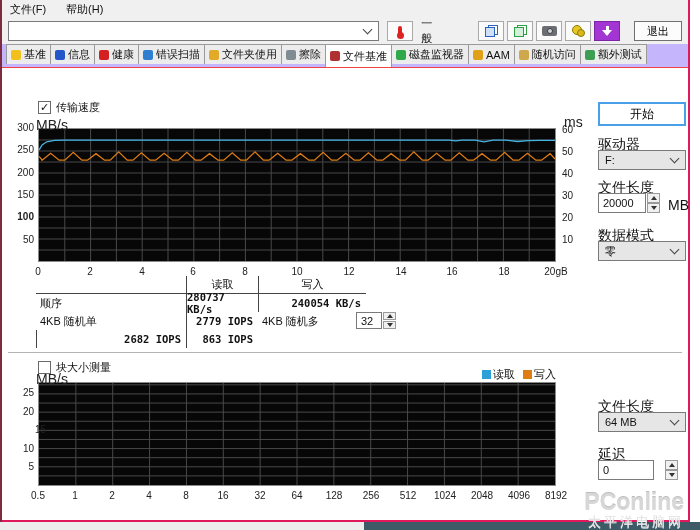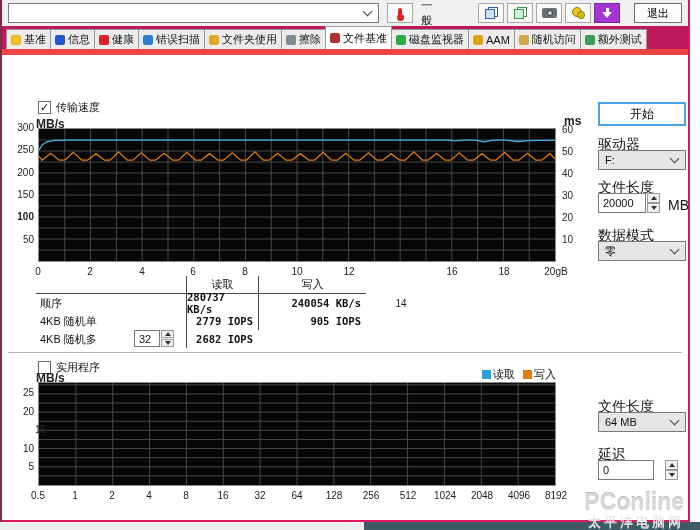--- a/index.html
+++ b/index.html
@@ -44,30 +44,30 @@
   .i-gears::before{content:"";position:absolute;left:0;top:0;width:8px;height:8px;border-radius:50%;background:#e8c820;border:1px solid #8a7a10}
   .i-gears::after{content:"";position:absolute;right:0;bottom:0;width:6px;height:6px;border-radius:50%;background:#d9b91a;border:1px solid #8a7a10}
   #download-btn{background:#a335d2;border-color:#7d23a6}
   .i-down{position:relative;width:10px;height:12px}
   .i-down::before{content:"";position:absolute;left:3.5px;top:1px;width:3px;height:5px;background:#fff}
   .i-down::after{content:"";position:absolute;left:0;top:5px;width:0;height:0;
                  border-left:5px solid transparent;border-right:5px solid transparent;border-top:6px solid #fff}
   #exit-btn{margin-left:14px;width:48px;height:20px;border:1px solid #707070;background:#fcfcfc;
             font-size:11px;display:flex;align-items:center;justify-content:center}
   
-  .tabbar{height:23px;background:#be185d;display:flex;align-items:flex-end;padding-left:4px;border-bottom:6px solid #ef4444}
+  .tabbar{height:23px;background:#c4b5fd;display:flex;align-items:flex-start;padding-left:4px;border-bottom:1px solid #ef4444}
   .tab{display:flex;align-items:center;gap:3px;font-size:11px;padding:0 4px;border:1px solid #9a9a9a;border-bottom:none;
        background:#ececec;height:20px;box-sizing:border-box;margin-right:-1px;white-space:nowrap}
   .tab.active{background:#fff;height:23px;position:relative;z-index:2}
   .tab-ic{width:10px;height:10px;border-radius:2px;flex:0 0 auto}
   
   .plot{position:absolute;background:#070707;border:1px solid #8a8a8a;box-sizing:border-box}
   .tick{position:absolute;font-size:10px;color:#222;line-height:12px}
   .tick.r{text-align:right}.tick.c{text-align:center}
-  .axis-unit{position:absolute;font-size:12px;color:#222;font-weight:bold}
+  .axis-unit{position:absolute;font-size:14px;color:#222;font-weight:normal}
   .cb-row{position:absolute;display:flex;align-items:center;gap:5px;font-size:11px}
   .checkbox{width:13px;height:13px;border:1px solid #6a6a6a;background:#fff;display:inline-flex;
             align-items:center;justify-content:center;font-size:11px;line-height:11px;box-sizing:border-box}
   
   #results{position:absolute;left:34px;top:276px;width:330px;font-size:11px}
   .t-grid{display:grid;grid-template-columns:150px 72px 108px}
   .t-cell{height:18px;display:flex;align-items:center;box-sizing:border-box}
   .t-head{justify-content:center;border-bottom:1px solid #444}
   .col-b{border-left:1px solid #444}
   .t-val{justify-content:flex-end;font-family:"DejaVu Sans Mono",monospace;font-weight:bold;
@@ -98,20 +98,24 @@
 </head>
 <body>
 
 <div id="edge-left"></div>
 <div id="strip-gray"></div>
 <div id="strip-teal"></div>
 
 <div id="window">
 
 
+  <div class="menubar">
+      <span class="menu-item">文件(F)</span>
+      <span class="menu-item">帮助(H)</span>
+    </div>
 
   <div class="toolbar">
     <div class="select" id="device-select">
       <span class="chev"></span>
     </div>
     <button class="tb-btn" style="margin-left:8px">
       <span class="i-thermo"></span>
     </button>
     <span id="temp-status">一 般</span>
     <button class="tb-btn" style="margin-left:16px">
@@ -187,33 +191,33 @@
   <div id="results">
       <div class="t-grid">
         <div class="t-cell t-head"></div>
         <div class="t-cell t-head col-b">读取</div>
         <div class="t-cell t-head col-b">写入</div>
         <div class="t-cell t-label">顺序</div>
         <div class="t-cell t-val col-b">280737 KB/s</div>
         <div class="t-cell t-val col-b">240054 KB/s</div>
         <div class="t-cell t-label">4KB 随机单</div>
         <div class="t-cell t-val col-b">2779 IOPS</div>
-        <div class="t-cell t-val col-b">905 IOPS</div>
         <div class="t-cell t-label">4KB 随机多<span class="spinbox" style="position: absolute; left: 98px; top: 0px;">
             <span class="spin-val" style="width: 26px;">32</span>
             <span class="spin-arrows">
               <button class="spin-btn">
                 <span class="tri-u"></span>
               </button>
               <button class="spin-btn">
                 <span class="tri-d"></span>
               </button>
             </span>
           </span></div>
         <div class="t-cell t-val col-b">2682 IOPS</div>
+        <div class="t-cell t-val col-b">863 IOPS</div>
       </div>
     </div>
 
   <button id="start-btn" style="border-color: rgb(74, 160, 232);">开始</button>
   <span class="rp-label" style="top:136px">驱动器</span>
   <div class="select rp-select" style="top:150px">
     <span>F:</span>
     <span class="chev"></span>
   </div>
   <span class="rp-label" style="top:179px">文件长度</span>
@@ -232,21 +236,21 @@
   <span class="rp-label" style="top:227px">数据模式</span>
   <div class="select rp-select" style="top:241px">
     <span>零</span>
     <span class="chev"></span>
   </div>
 
   <div class="divider" style="top:352px"></div>
 
   <div class="cb-row" style="left:36px;top:360px">
     <span class="checkbox"></span>
-    <span>实用程序</span>
+    <span>块大小测量</span>
   </div>
   <div id="legend">
       <span class="lg-item">
         <span class="lg-sq" style="background: rgb(45, 160, 216);"></span>
         <span>读取</span>
       </span>
       <span class="lg-item">
         <span class="lg-sq" style="background: rgb(224, 125, 18);"></span>
         <span>写入</span>
       </span>
@@ -321,21 +325,21 @@
     <span class="tick" style="left: 560px; width: 22px; top: 190px;">30</span>
     <span class="tick" style="left: 560px; width: 22px; top: 212px;">20</span>
     <span class="tick" style="left: 560px; width: 22px; top: 234px;">10</span>
     <span class="tick c" style="left: 18px; width: 36px; top: 266px;">0</span>
     <span class="tick c" style="left: 70px; width: 36px; top: 266px;">2</span>
     <span class="tick c" style="left: 122px; width: 36px; top: 266px;">4</span>
     <span class="tick c" style="left: 173px; width: 36px; top: 266px;">6</span>
     <span class="tick c" style="left: 225px; width: 36px; top: 266px;">8</span>
     <span class="tick c" style="left: 277px; width: 36px; top: 266px;">10</span>
     <span class="tick c" style="left: 329px; width: 36px; top: 266px;">12</span>
-    <span class="tick c" style="left: 381px; width: 36px; top: 266px; margin-top: 32px;">14</span>
+    <span class="tick c" style="left: 381px; width: 36px; top: 266px;">14</span>
     <span class="tick c" style="left: 432px; width: 36px; top: 266px;">16</span>
     <span class="tick c" style="left: 484px; width: 36px; top: 266px;">18</span>
     <span class="tick c" style="left: 534px; width: 40px; top: 266px;">20gB</span>
     <div class="plot" style="left: 36px; top: 382px; width: 518px; height: 104px;"><svg width="516" height="102" viewBox="0 0 518 104" preserveAspectRatio="none">
         <line x1="37" y1="0" x2="37" y2="104" stroke="#4a4a4a" stroke-width="1"></line>
         <line x1="74" y1="0" x2="74" y2="104" stroke="#4a4a4a" stroke-width="1"></line>
         <line x1="111" y1="0" x2="111" y2="104" stroke="#4a4a4a" stroke-width="1"></line>
         <line x1="148" y1="0" x2="148" y2="104" stroke="#4a4a4a" stroke-width="1"></line>
         <line x1="185" y1="0" x2="185" y2="104" stroke="#4a4a4a" stroke-width="1"></line>
         <line x1="222" y1="0" x2="222" y2="104" stroke="#4a4a4a" stroke-width="1"></line>

